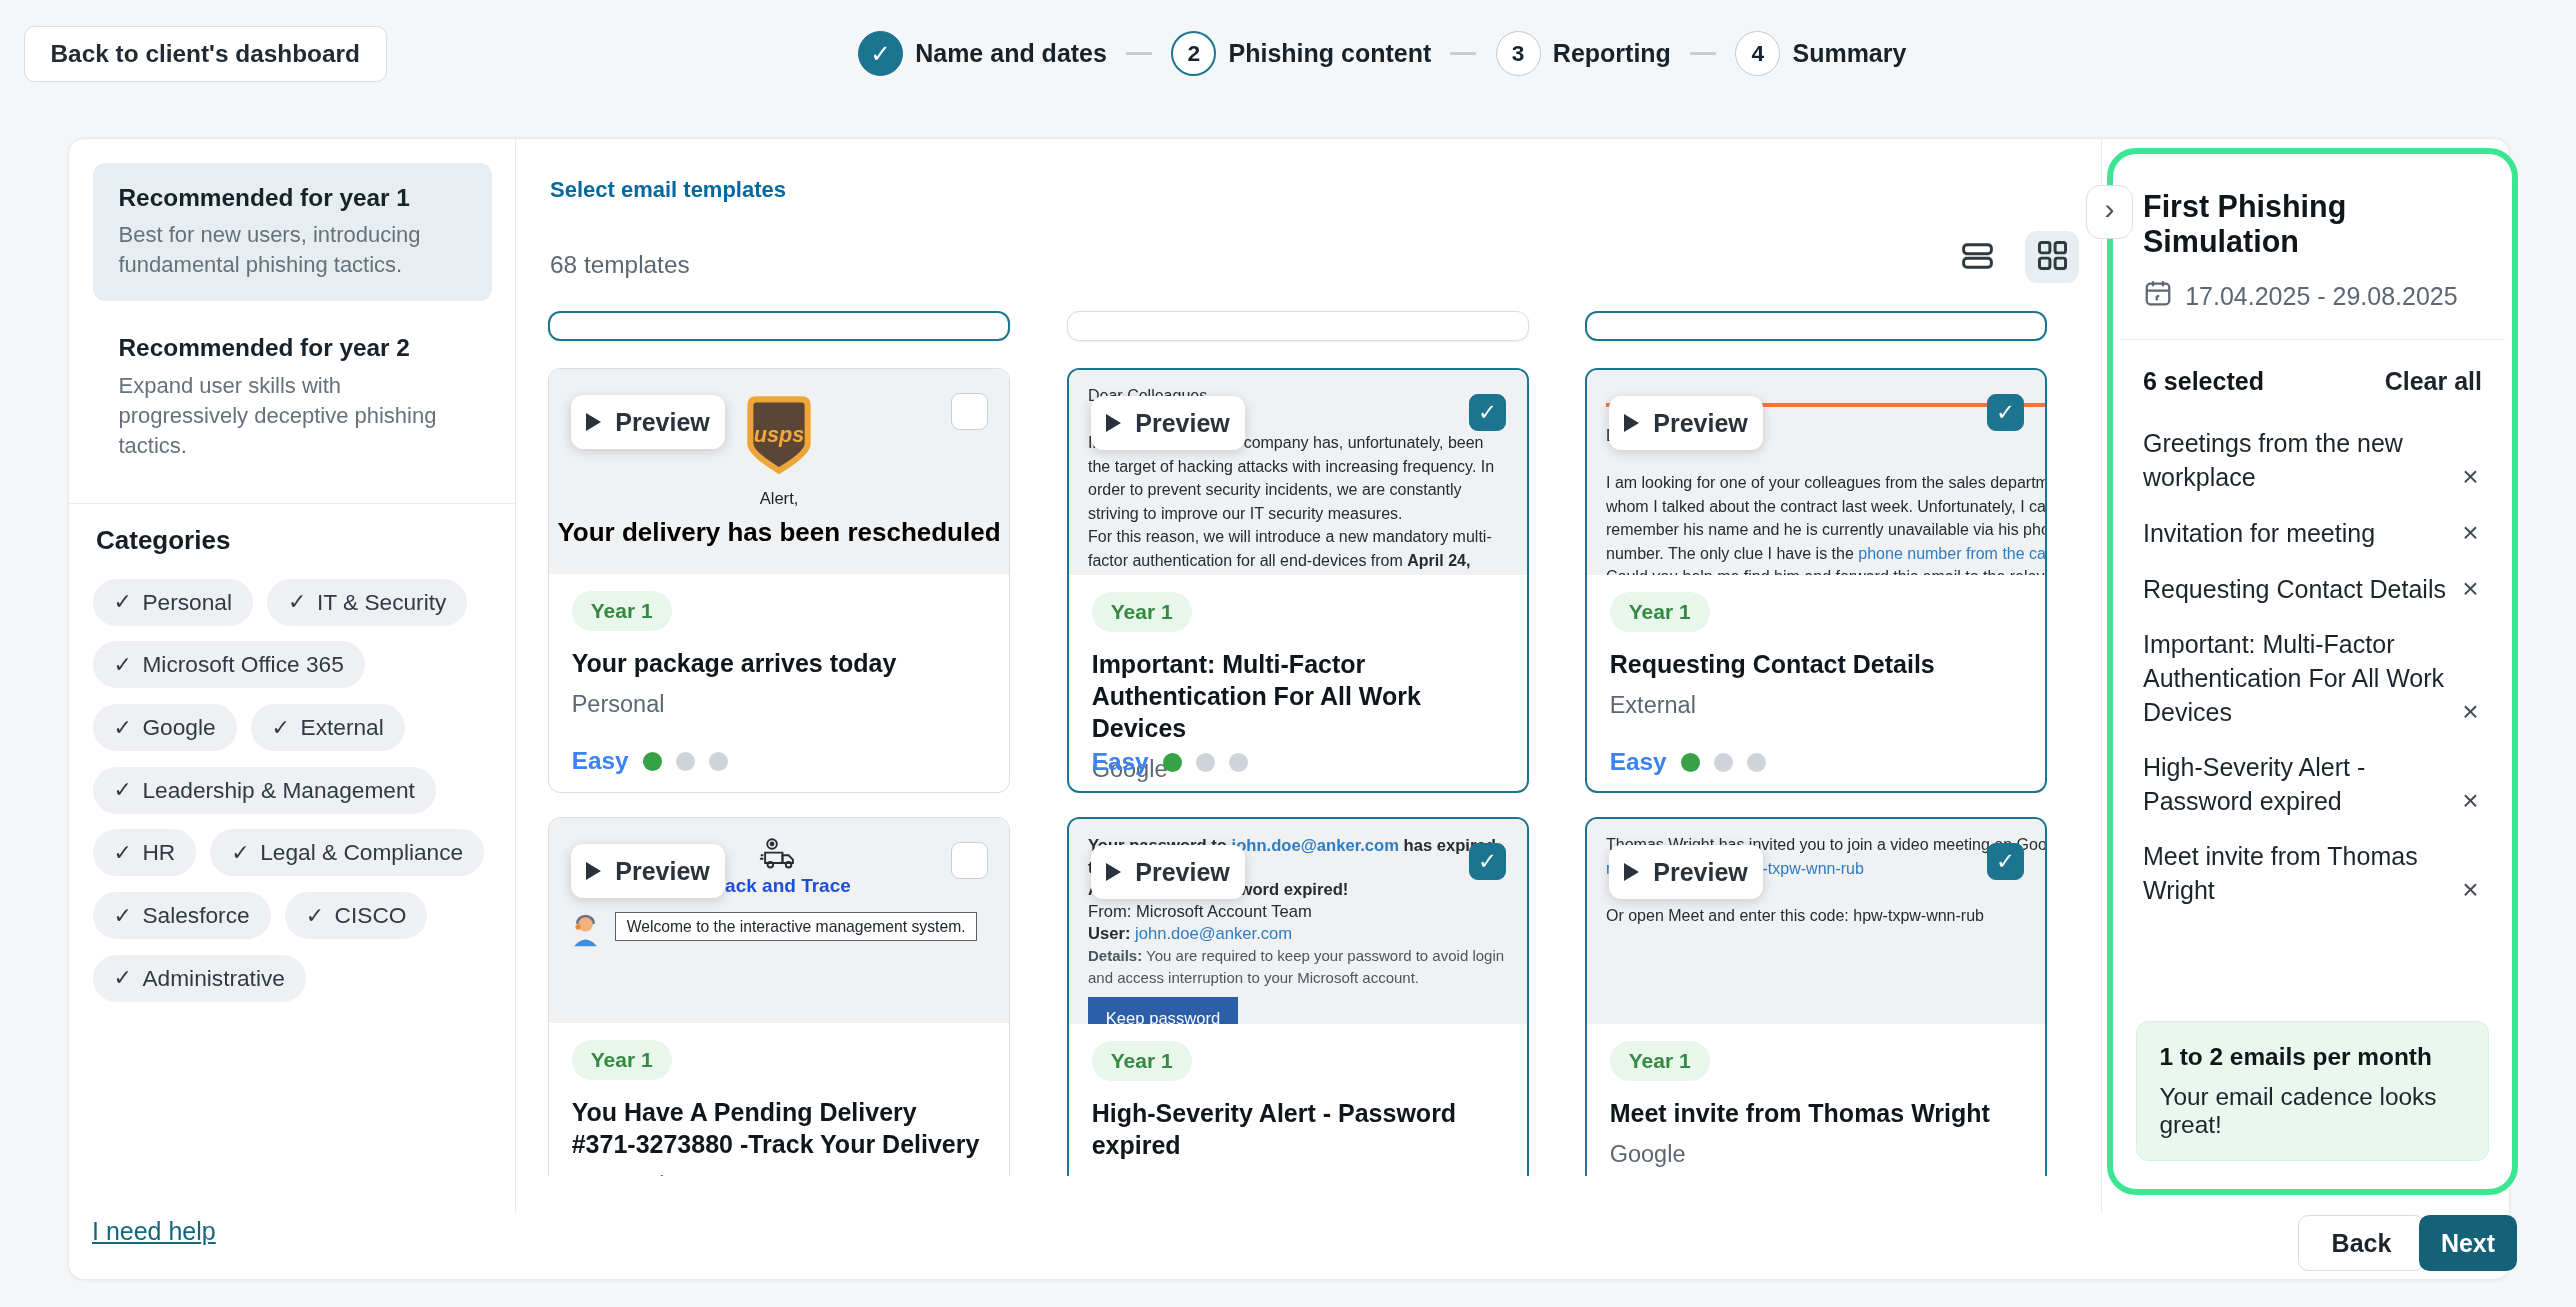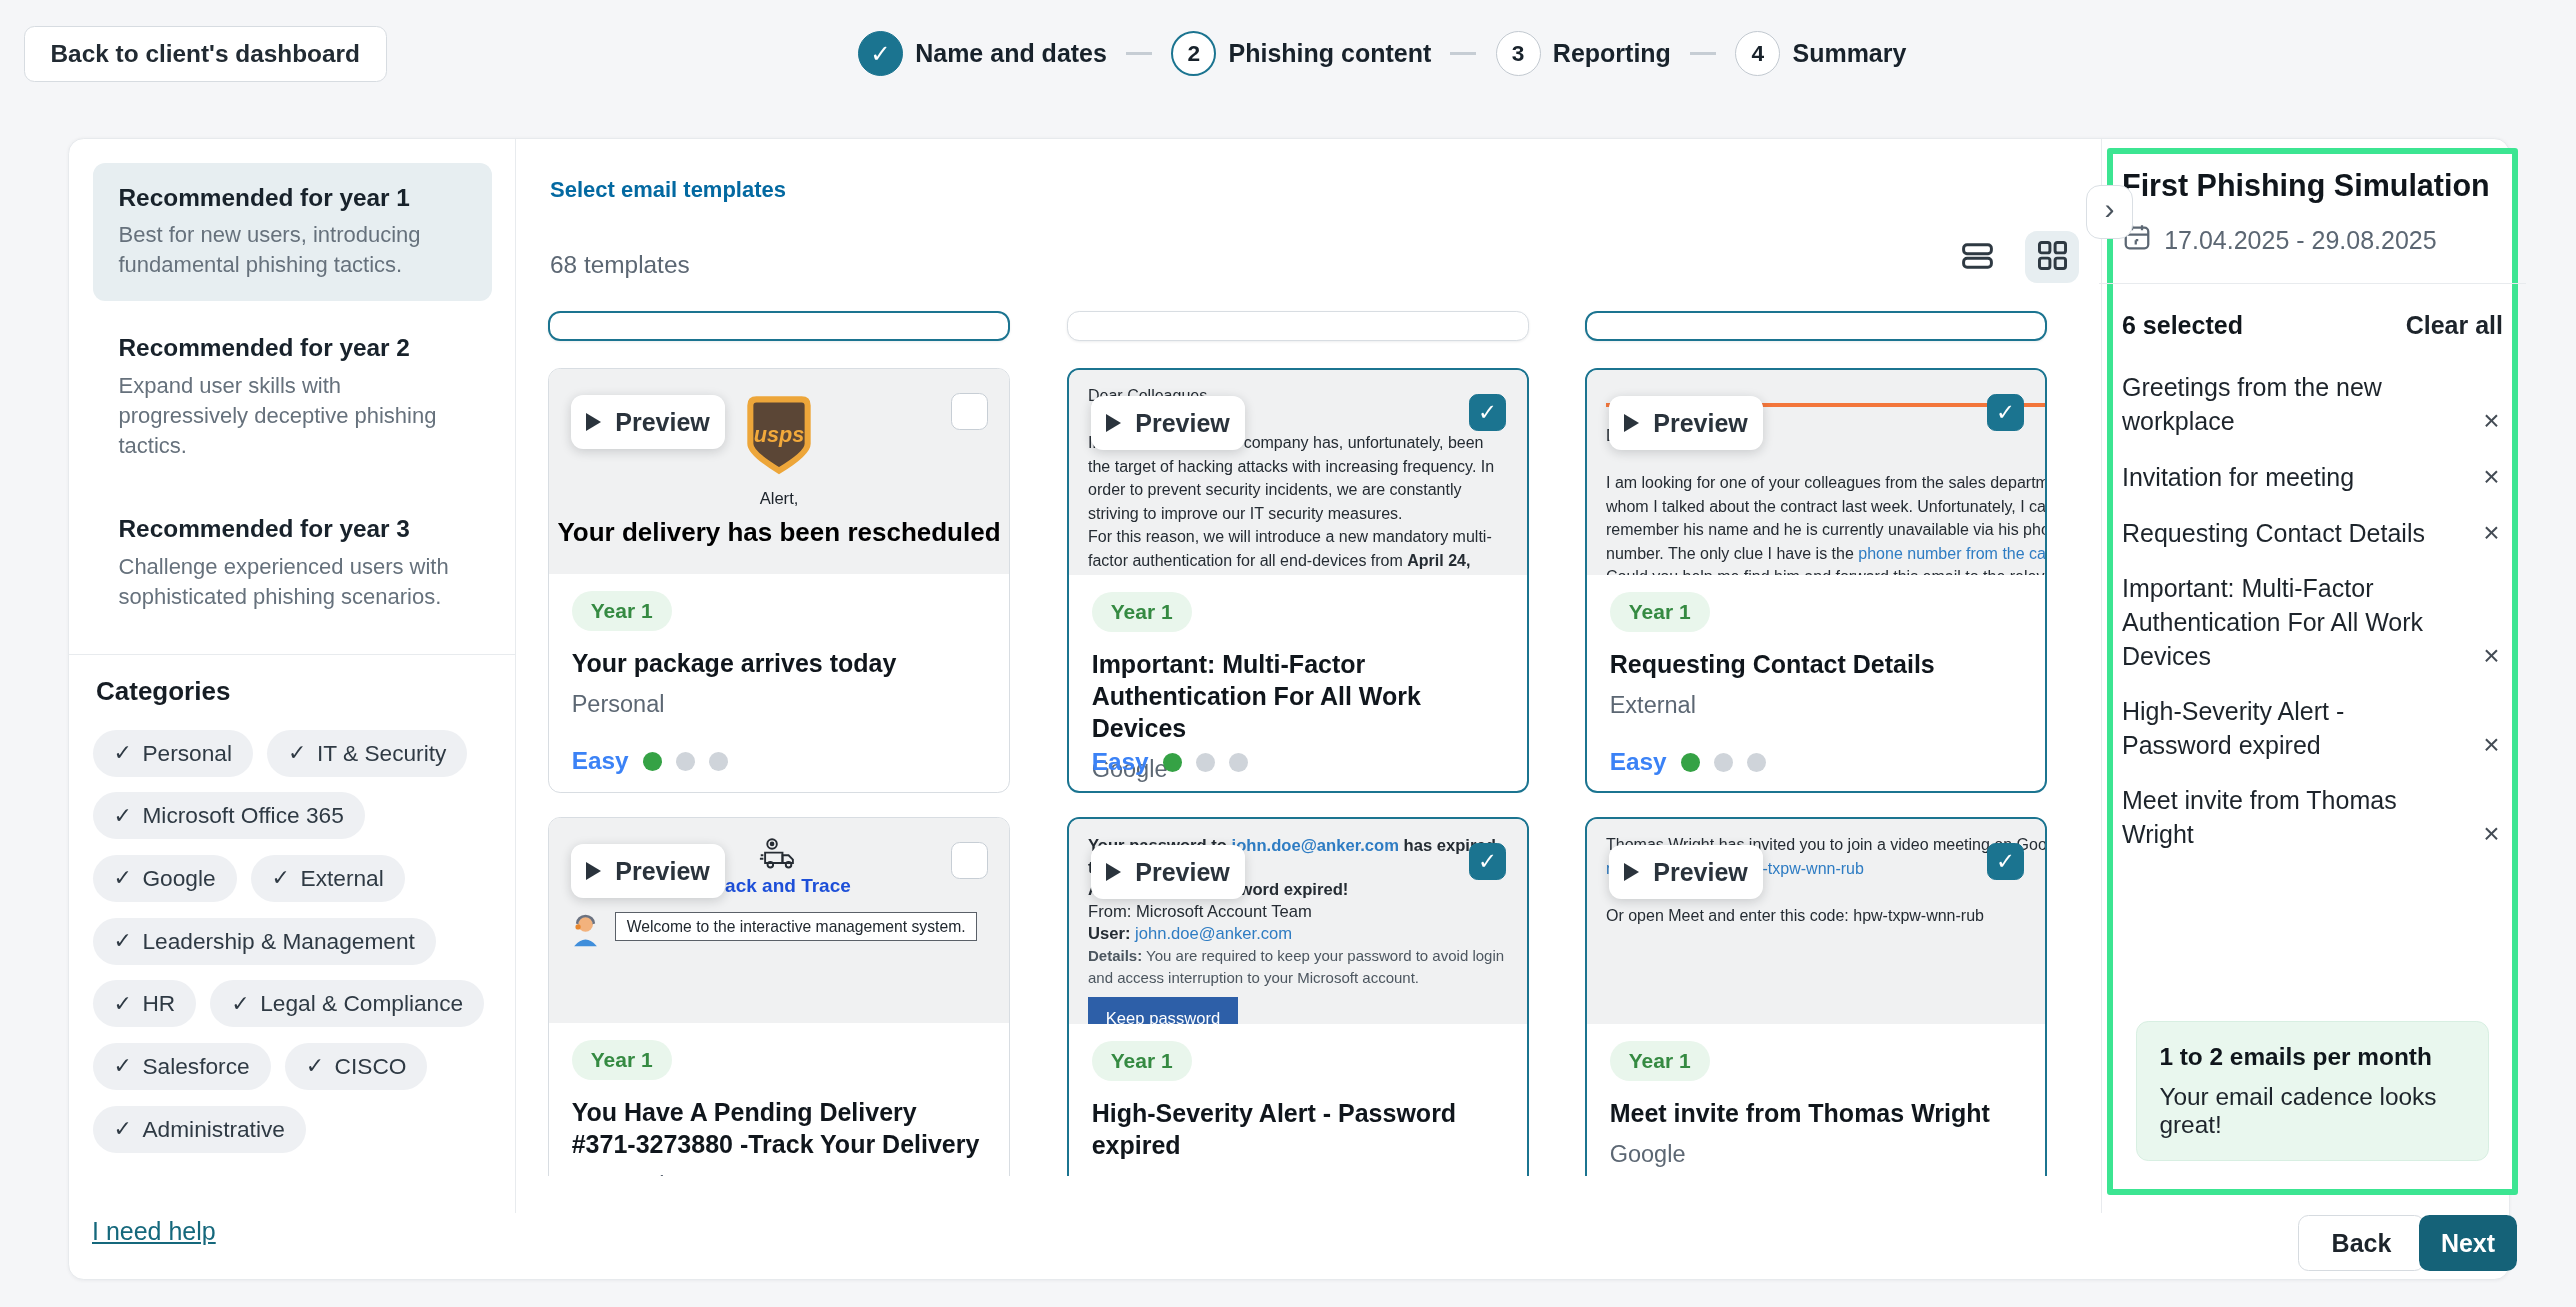--- a/index.html
+++ b/index.html
@@ -94,21 +94,21 @@
   .pw { padding:15.7px 19px 0 19px; font-size:16.6px; line-height:22px; }
   .pw .line { min-height:22px; }
   .pw .b { font-weight:700; }
   .pw .link { color:#2e7cc3; }
   .pw .small { font-size:15px; line-height:19px; color:#4c565f; }
   .keep-btn { margin-top:8.7px; width:150px; height:44px; background:#2d5fa8; color:#fff; font-size:16.6px;
     border:none; display:flex; align-items:center; justify-content:center; font-family:inherit; cursor:pointer; }
 
   
   .panel { position:absolute; left:2107px; top:148px; width:411px; height:1047px; background:#fff;
-    border:6.1px solid #3ce592; border-radius:3px; z-index:8; padding:9px; }
+    border:6.1px solid #3ce592; border-radius:29px; z-index:8; padding:30px; }
   .panel-title { font-size:30.5px; font-weight:700; color:#10161c; margin-top:5.2px; }
   .date-row { display:flex; align-items:center; gap:12.2px; margin-top:19px; color:#5c6773; font-size:25px; }
   .panel-div { height:0.9px; background:#e8ebee; margin:24.4px -22.7px 0 -22.7px; }
   .sel-header { display:flex; justify-content:space-between; align-items:center; margin-top:28px; }
   .sel-count { font-size:25px; font-weight:700; color:#10161c; }
   .clear-all { font-size:25px; font-weight:600; color:#1d242b; cursor:pointer; background:none; border:none;
     font-family:inherit; }
   .sel-list { margin-top:30px; }
   .sel-item { display:flex; align-items:flex-end; margin-bottom:21px; }
   .sel-item-text { font-size:25px; line-height:34px; color:#1d242b; width:331px; }
@@ -167,24 +167,20 @@
 
     <aside class="sidebar">
       <div id="rec-list">
           <div class="rec selected">
             <div class="rec-title">Recommended for year 1</div>
             <div class="rec-desc">Best for new users, introducing fundamental phishing tactics.</div>
           </div>
           <div class="rec">
             <div class="rec-title">Recommended for year 2</div>
             <div class="rec-desc">Expand user skills with progressively deceptive phishing tactics.</div>
-          </div>
-          <div class="rec">
-            <div class="rec-title">Recommended for year 3</div>
-            <div class="rec-desc">Challenge experienced users with sophisticated phishing scenarios.</div>
           </div>
         </div>
       <div class="side-divider"></div>
       <h3 class="cats-title">Categories</h3>
       <div class="chips" id="chips">
           <div class="chip">
             <span class="ck">✓</span>
             <span>Personal</span>
           </div>
           <div class="chip">

